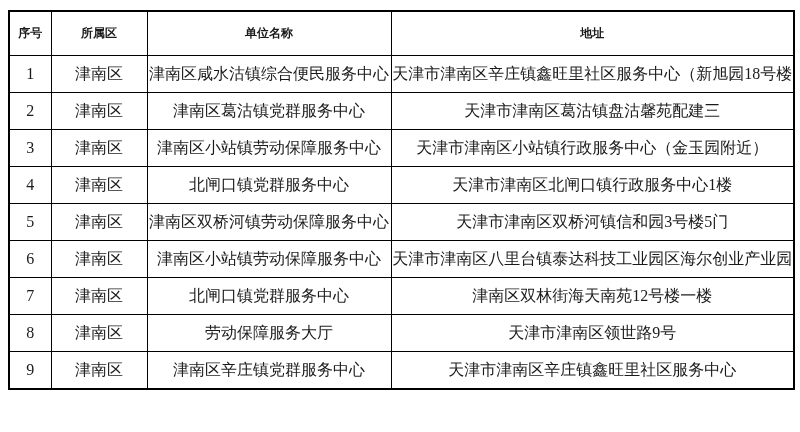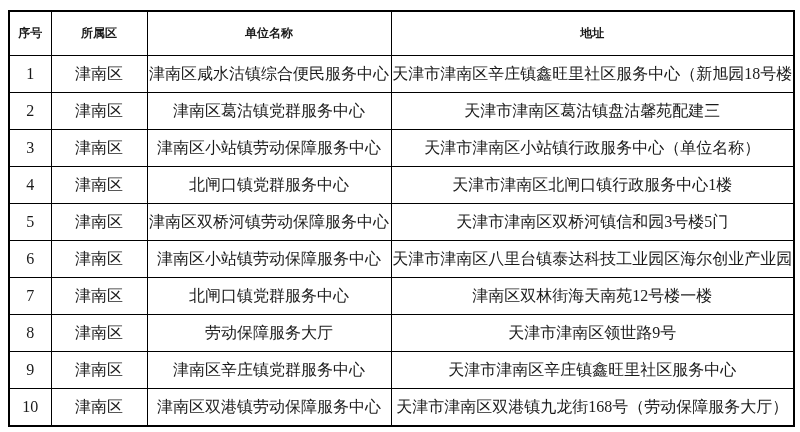--- a/index.html
+++ b/index.html
@@ -78,21 +78,21 @@
     <tr>
       <td>2</td>
       <td>津南区</td>
       <td>津南区葛沽镇党群服务中心</td>
       <td>天津市津南区葛沽镇盘沽馨苑配建三</td>
     </tr>
     <tr>
       <td>3</td>
       <td>津南区</td>
       <td>津南区小站镇劳动保障服务中心</td>
-      <td>天津市津南区小站镇行政服务中心（单位名称）</td>
+      <td>天津市津南区小站镇行政服务中心（金玉园附近）</td>
     </tr>
     <tr>
       <td>4</td>
       <td>津南区</td>
       <td>北闸口镇党群服务中心</td>
       <td>天津市津南区北闸口镇行政服务中心1楼</td>
     </tr>
     <tr>
       <td>5</td>
       <td>津南区</td>
@@ -116,20 +116,14 @@
       <td>津南区</td>
       <td>劳动保障服务大厅</td>
       <td>天津市津南区领世路9号</td>
     </tr>
     <tr>
       <td>9</td>
       <td>津南区</td>
       <td>津南区辛庄镇党群服务中心</td>
       <td>天津市津南区辛庄镇鑫旺里社区服务中心</td>
     </tr>
-    <tr>
-      <td>10</td>
-      <td>津南区</td>
-      <td>津南区双港镇劳动保障服务中心</td>
-      <td>天津市津南区双港镇九龙街168号（劳动保障服务大厅）</td>
-    </tr>
   </tbody>
 </table>
 
 </body></html>

